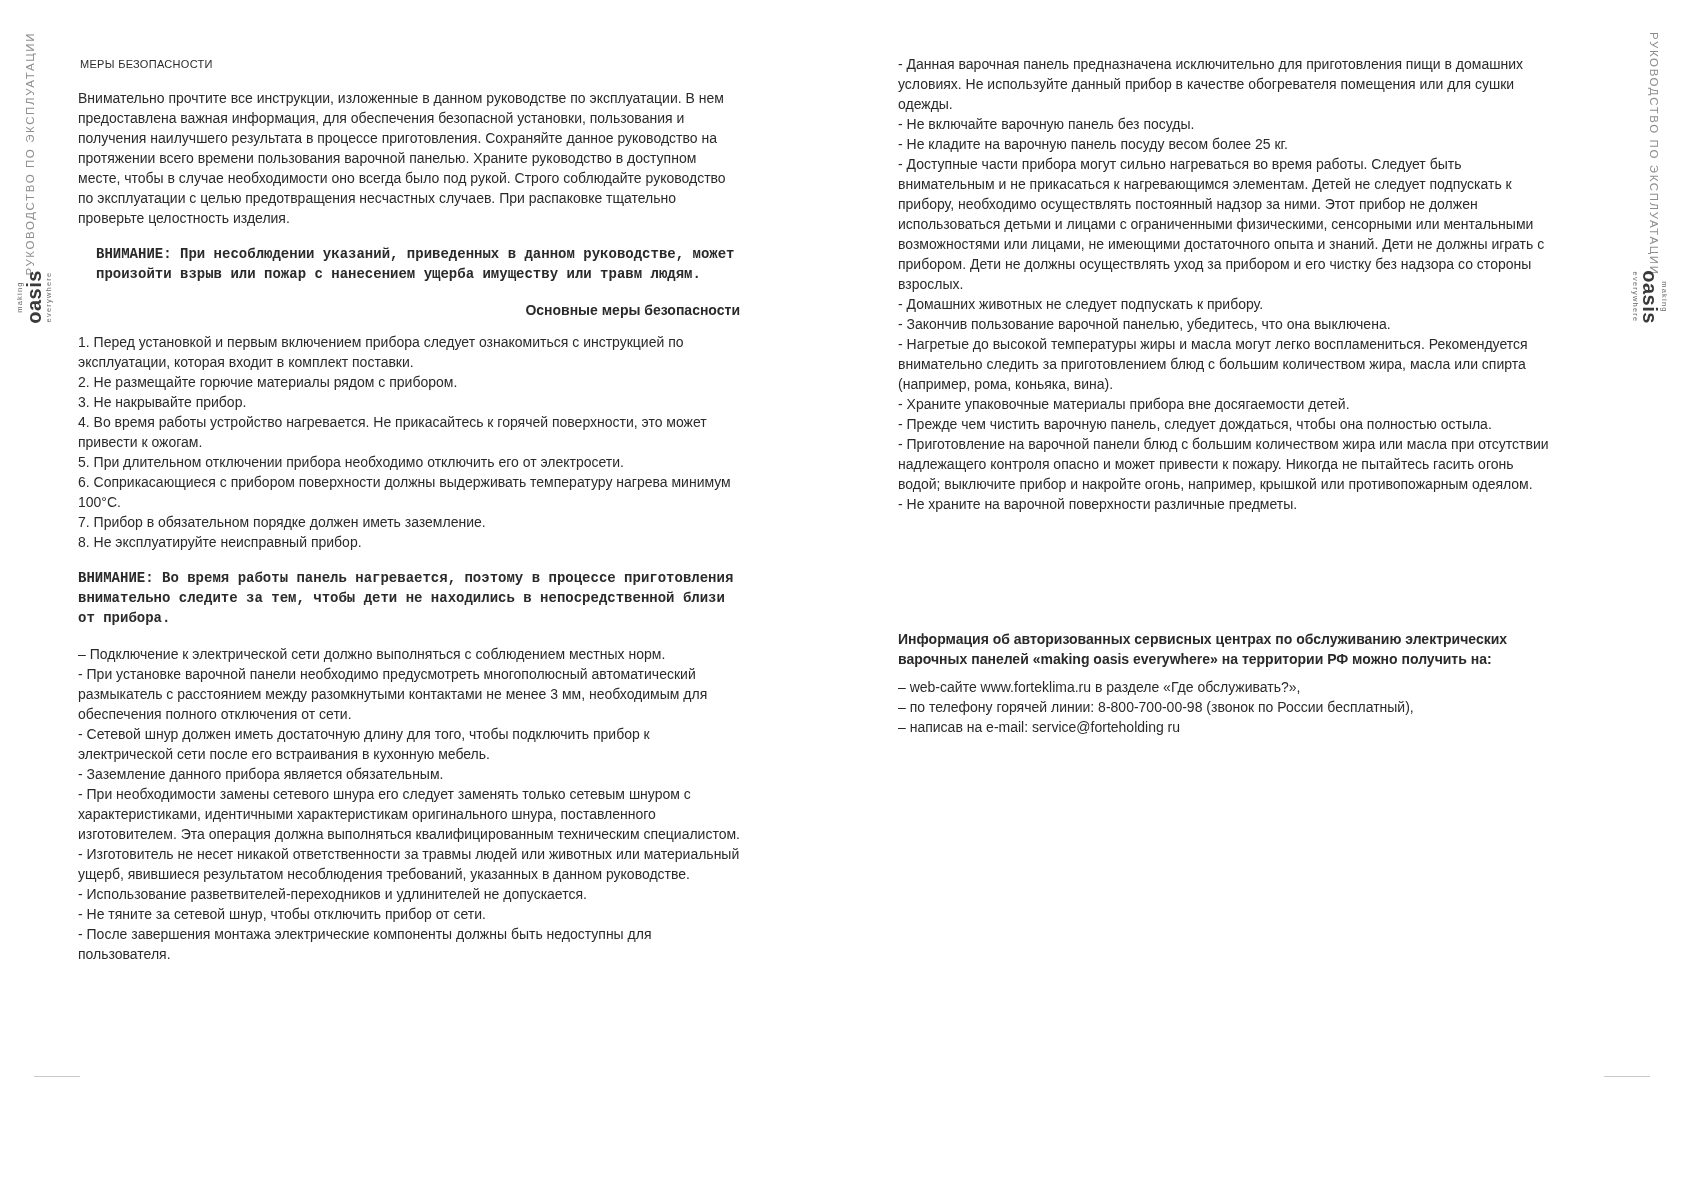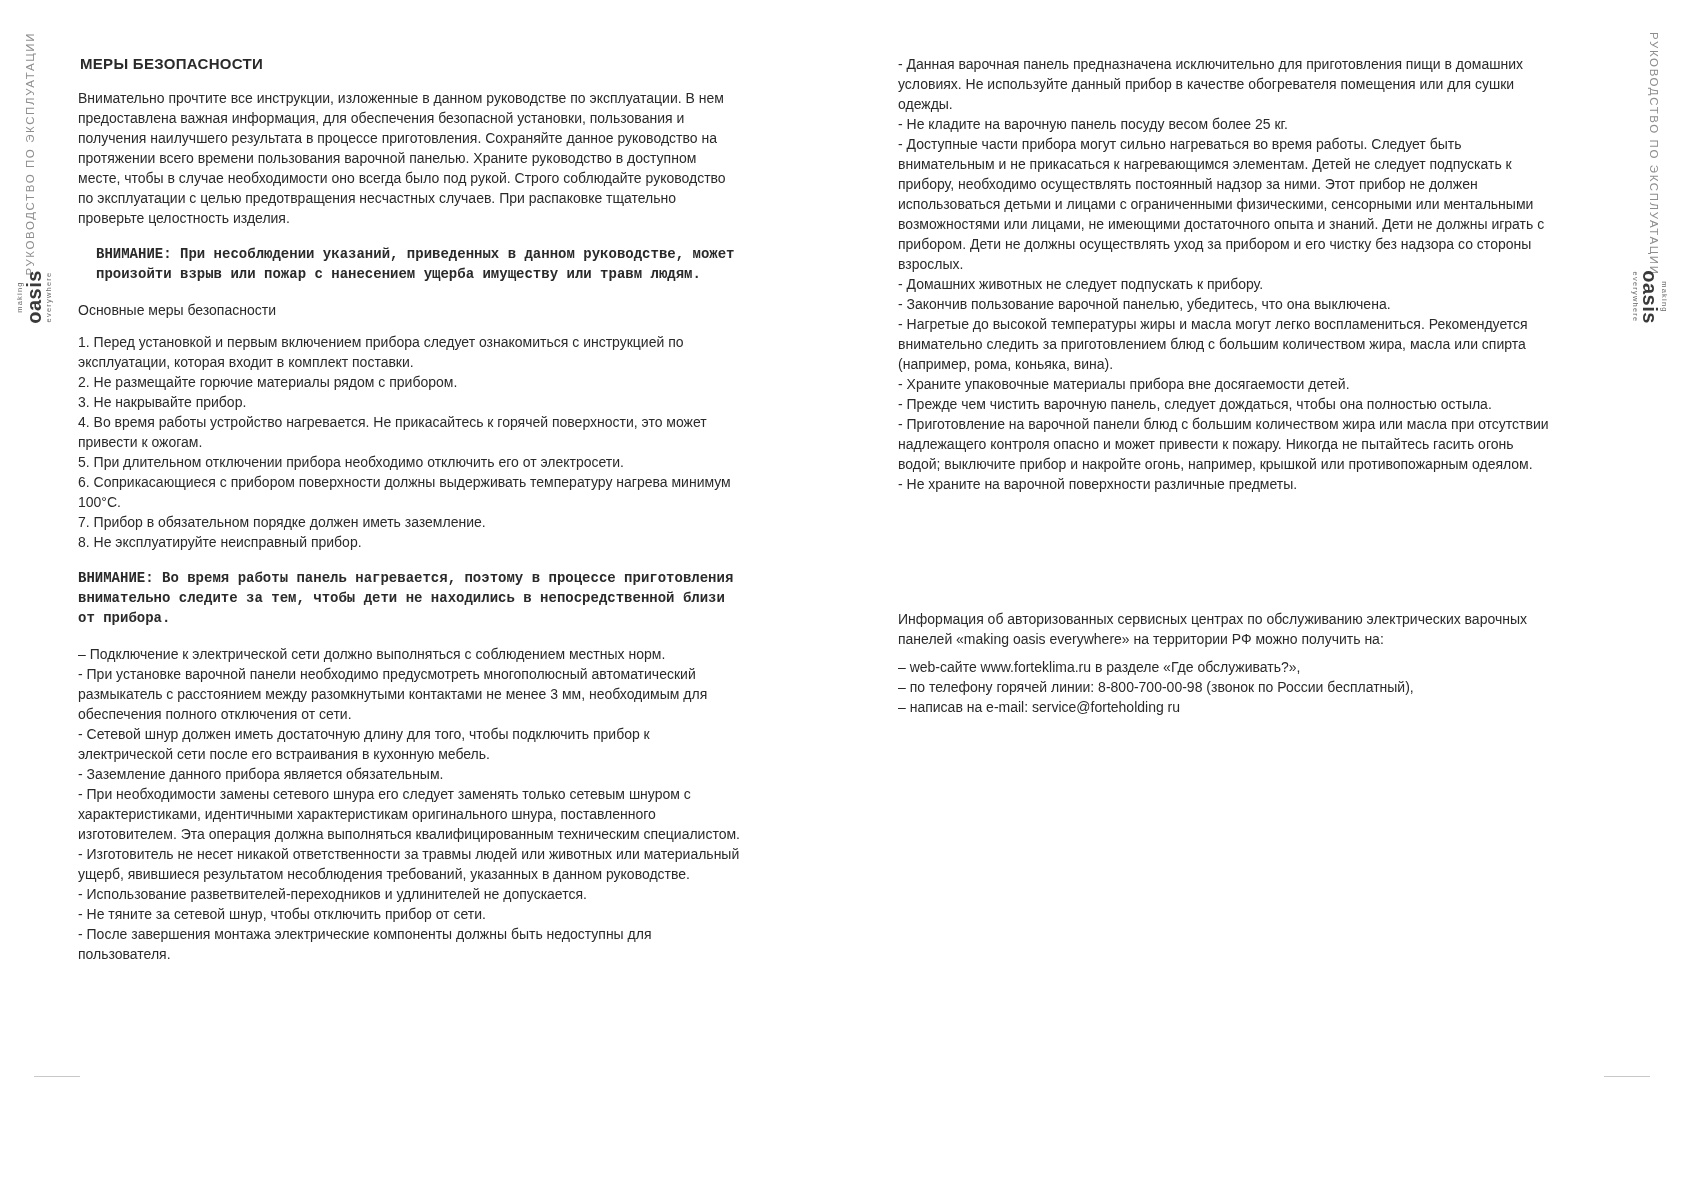--- a/index.html
+++ b/index.html
@@ -12,29 +12,29 @@
     overflow: hidden;
     font-family: "Liberation Sans", "DejaVu Sans", sans-serif;
     color: #2a2a2a;
   }
 
   
   .col { position: absolute; top: 54px; font-size: 14px; line-height: 20px; }
   .col-left  { left: 78px;  width: 662px; }
   .col-right { left: 898px; width: 652px; }
 
-  .title { font-size: 15px; font-weight: bold; letter-spacing: .3px; margin: 0 0 14px 2px; }
+  .title { font-size: 11px; font-weight: normal; letter-spacing: .3px; margin: 0 0 14px 2px; }
   .para  { margin: 0 0 16px 0; }
   .warning { font-weight: bold; margin: 0 0 16px 0; font-family: Liberation Mono, monospace; }
   .warning.indent { padding-left: 18px; }
-  .sub   { font-size: 14px; font-weight: normal; margin: 4px 0 12px 0; }
+  .sub   { font-size: 14px; font-weight: bold; margin: 4px 0 12px 0; text-align: right; }
   .list  { margin: 0 0 16px 0; }
   .list p { margin: 0; }
   .service { margin-top: 115px; }
-  .service-heading { font-weight: normal; margin: 0 0 8px 0; }
+  .service-heading { font-weight: bold; margin: 0 0 8px 0; }
 
   
   .vlabel {
     position: absolute;
     top: 32px;
     font-size: 11.5px;
     letter-spacing: 1.6px;
     color: #8d8d8d;
     white-space: nowrap;
   }
@@ -104,20 +104,21 @@
         <p>- Изготовитель не несет никакой ответственности за травмы людей или животных или материальный ущерб, явившиеся результатом несоблюдения требований, указанных в данном руководстве.</p>
         <p>- Использование разветвителей-переходников и удлинителей не допускается.</p>
         <p>- Не тяните за сетевой шнур, чтобы отключить прибор от сети.</p>
         <p>- После завершения монтажа электрические компоненты должны быть недоступны для пользователя.</p>
       </div>
   </main>
 
   <main class="col col-right">
     <div class="list">
         <p>- Данная варочная панель предназначена исключительно для приготовления пищи в домашних условиях. Не используйте данный прибор в качестве обогревателя помещения или для сушки одежды.</p>
+        <p>- Не включайте варочную панель без посуды.</p>
         <p>- Не кладите на варочную панель посуду весом более 25 кг.</p>
         <p>- Доступные части прибора могут сильно нагреваться во время работы. Следует быть внимательным и не прикасаться к нагревающимся элементам. Детей не следует подпускать к прибору, необходимо осуществлять постоянный надзор за ними. Этот прибор не должен использоваться детьми и лицами с ограниченными физическими, сенсорными или ментальными возможностями или лицами, не имеющими достаточного опыта и знаний. Дети не должны играть с прибором. Дети не должны осуществлять уход за прибором и его чистку без надзора со стороны взрослых.</p>
         <p>- Домашних животных не следует подпускать к прибору.</p>
         <p>- Закончив пользование варочной панелью, убедитесь, что она выключена.</p>
         <p>- Нагретые до высокой температуры жиры и масла могут легко воспламениться. Рекомендуется внимательно следить за приготовлением блюд с большим количеством жира, масла или спирта (например, рома, коньяка, вина).</p>
         <p>- Храните упаковочные материалы прибора вне досягаемости детей.</p>
         <p>- Прежде чем чистить варочную панель, следует дождаться, чтобы она полностью остыла.</p>
         <p>- Приготовление на варочной панели блюд с большим количеством жира или масла при отсутствии надлежащего контроля опасно и может привести к пожару. Никогда не пытайтесь гасить огонь водой; выключите прибор и накройте огонь, например, крышкой или противопожарным одеялом.</p>
         <p>- Не храните на варочной поверхности различные предметы.</p>
       </div>

